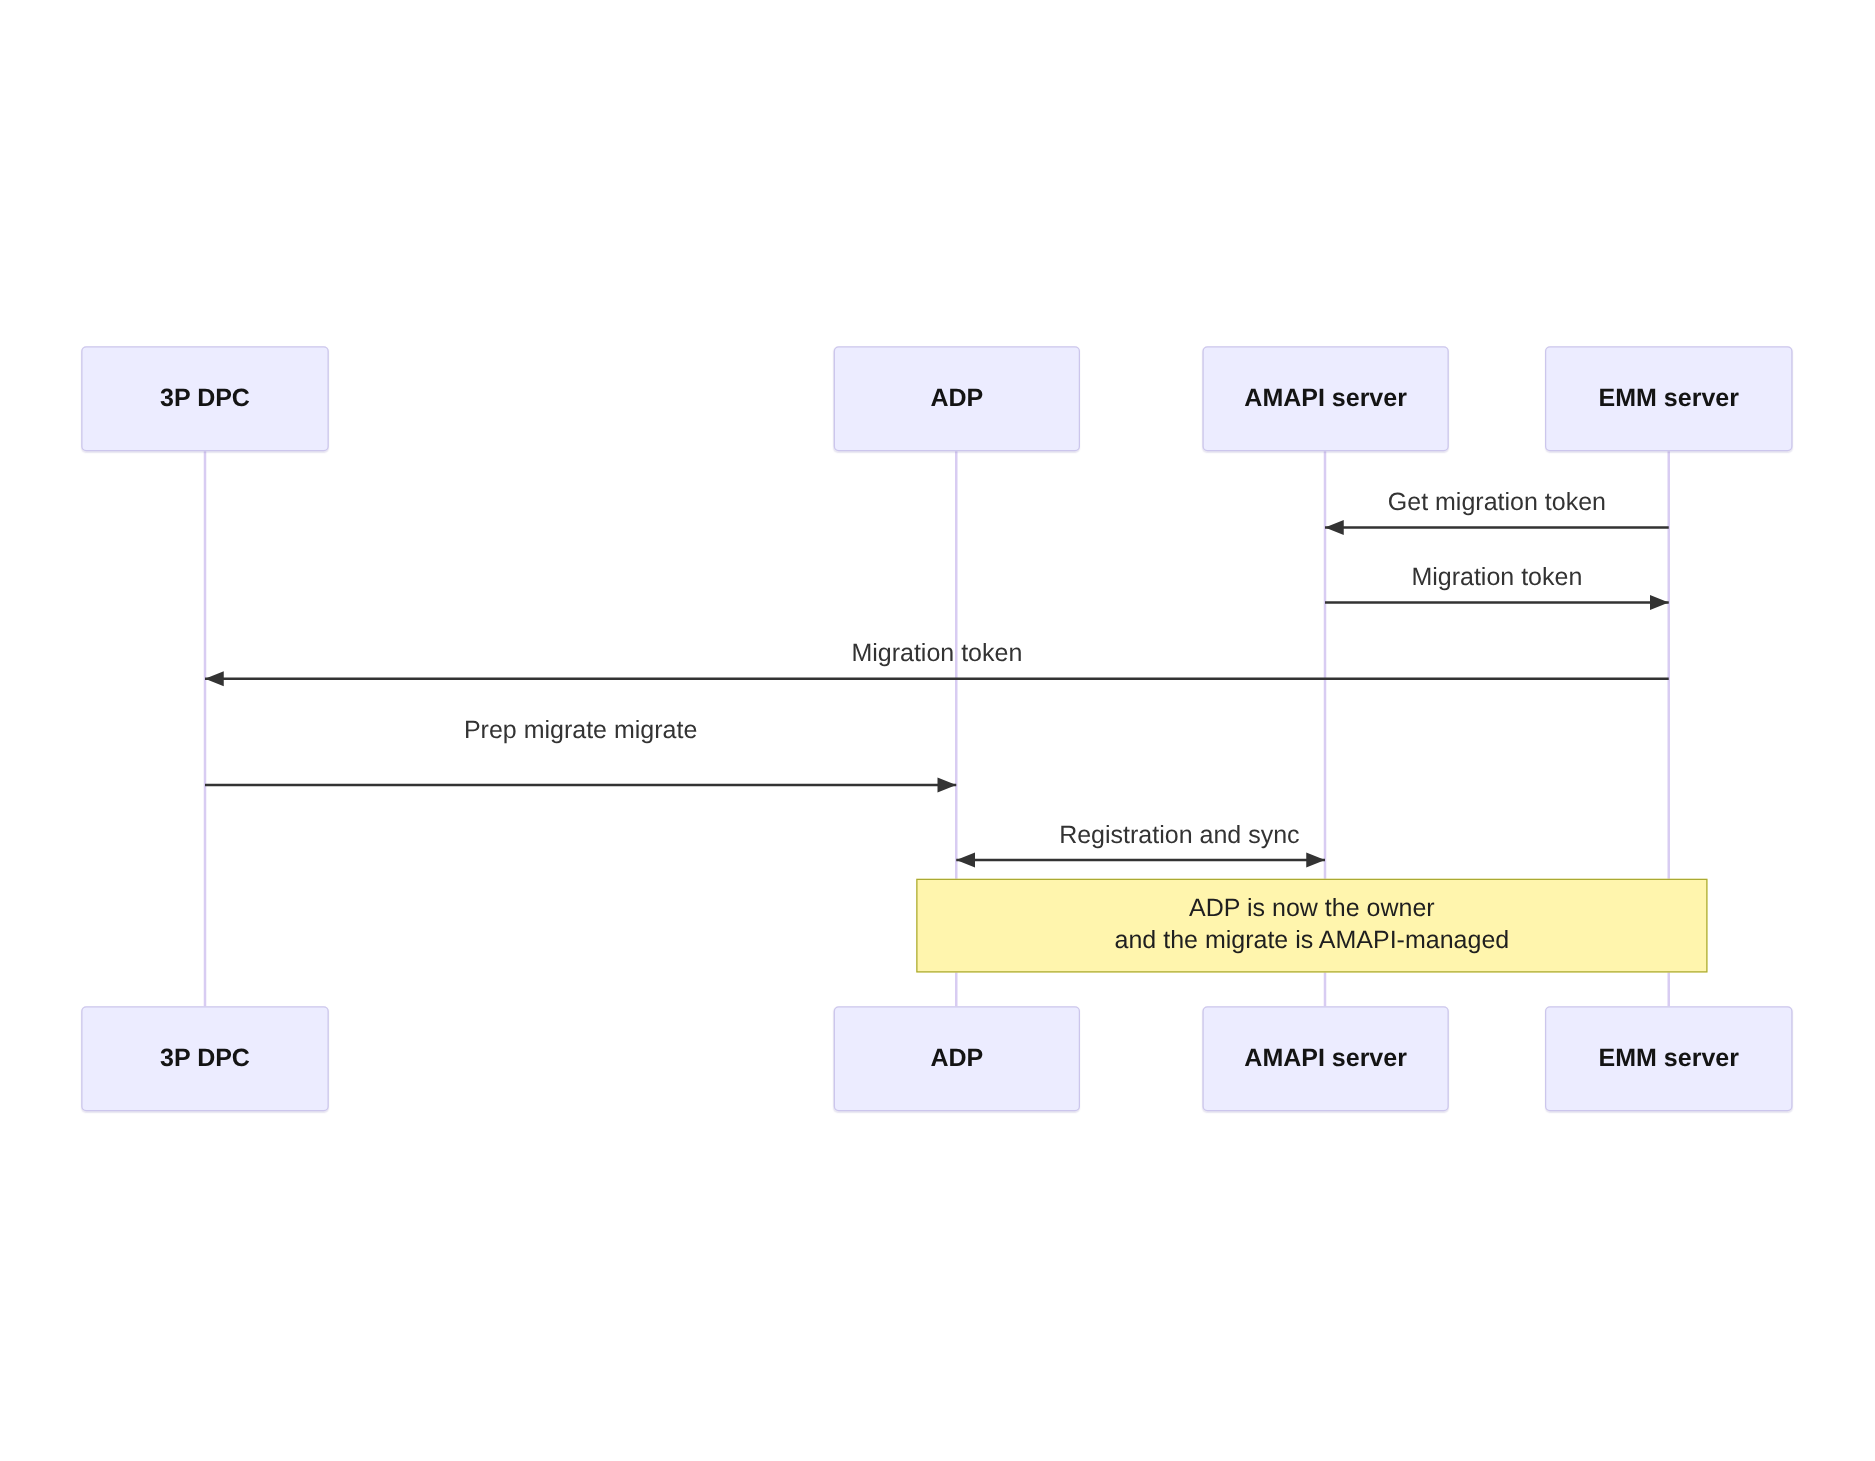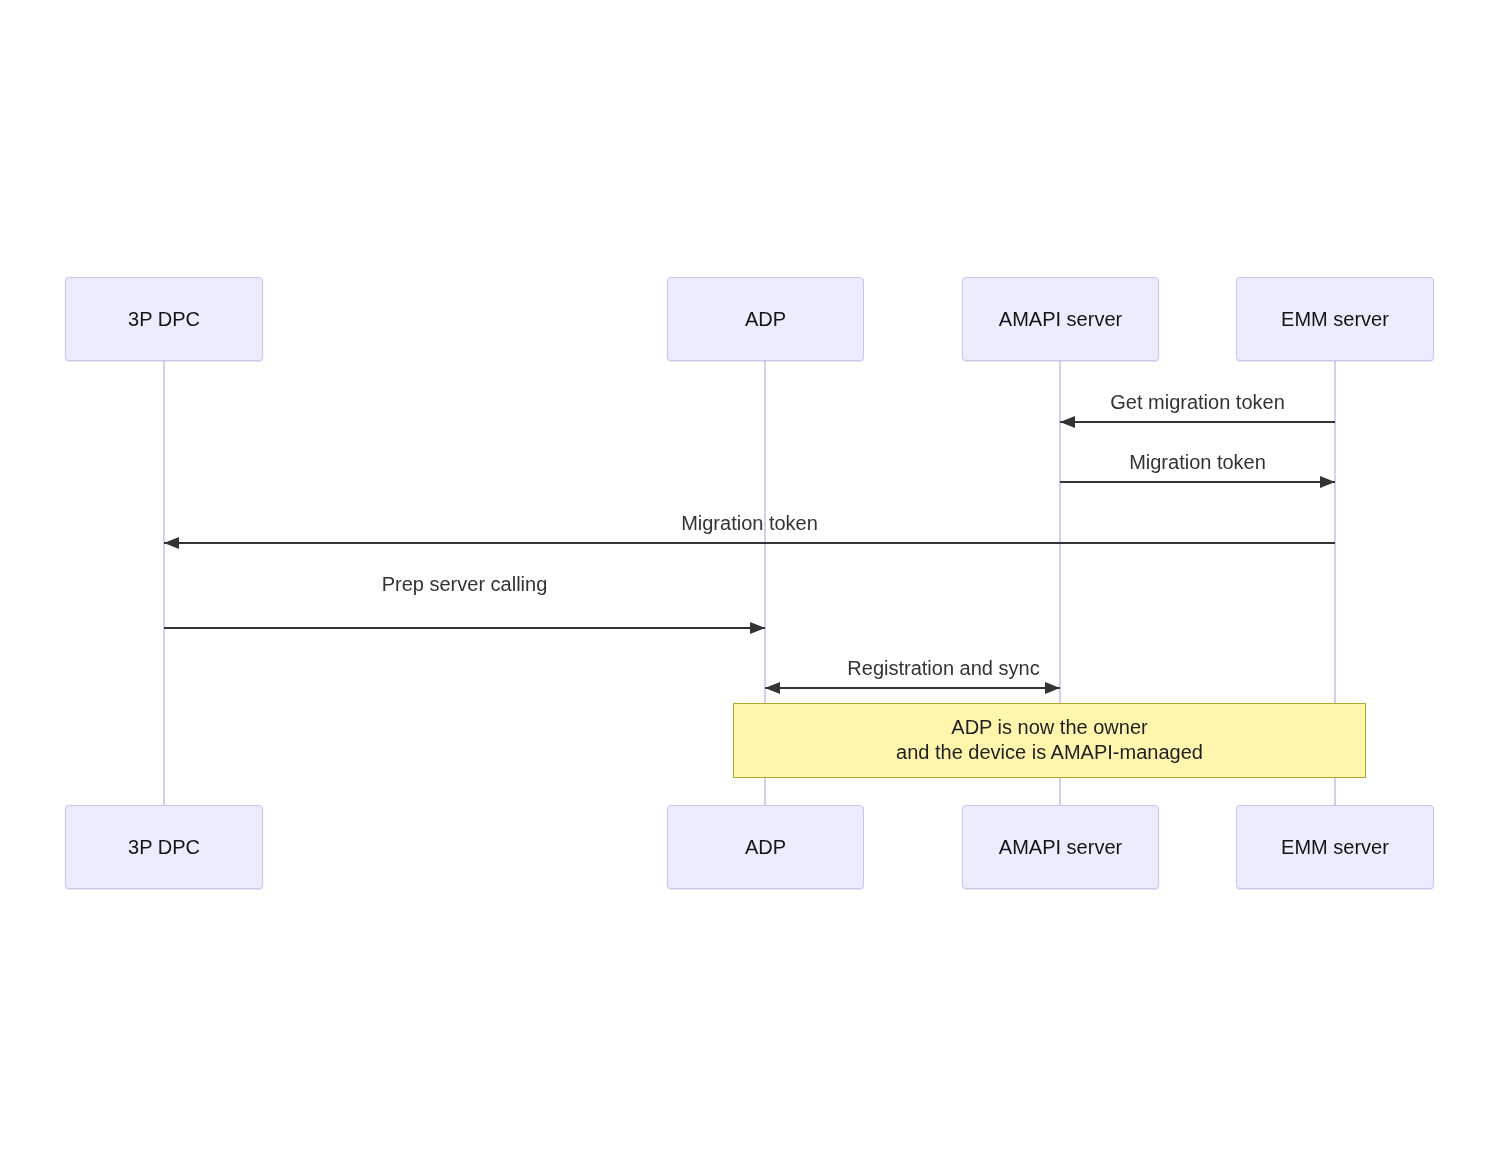--- a/index.html
+++ b/index.html
@@ -37,20 +37,21 @@
     height: 84px;
     background: var(--actor-fill);
     border: 1px solid var(--actor-border);
     border-radius: 4px;
     display: flex;
     align-items: center;
     justify-content: center;
     font-size: 20px;
     color: #141414;
     box-shadow: 0 1px 1px rgba(120,110,180,0.18);
+    font-weight: bold;
   }
 
   .msg-label {
     position: absolute;
     text-align: center;
     color: var(--message-text);
     font-size: 20px;
     line-height: 24px;
     white-space: nowrap;
   }
@@ -114,37 +115,37 @@
     <div class="head right"></div>
   </div>
 
   <div class="msg-label" style="left:164px; top:511px; width:1171px">Migration token</div>
   <div class="arrow" style="left:164px; top:537px; width:1171px">
     <div class="shaft"></div>
     <div class="head left"></div>
   </div>
 
   <div class="msg-label" style="left:164px; top:572px; width:601px">
-    <div>Prep server calling</div>
+    <div>Prep migrate migrate</div>
   </div>
   <div class="arrow" style="left:164px; top:622px; width:601px">
     <div class="shaft"></div>
     <div class="head right"></div>
   </div>
 
   <div class="msg-label" style="left:765px; top:656px; width:357px">Registration and sync</div>
   <div class="arrow" style="left:765px; top:682px; width:295px">
     <div class="shaft"></div>
     <div class="head left"></div>
     <div class="head right"></div>
   </div>
 
   <div class="note" style="left:733px; top:703px; width:633px; height:75px">
     <div>ADP is now the owner</div>
-    <div>and the device is AMAPI-managed</div>
+    <div>and the migrate is AMAPI-managed</div>
   </div>
 
   <div class="actor" style="left:65px;   top:805px; width:198px">3P DPC</div>
   <div class="actor" style="left:667px;  top:805px; width:197px">ADP</div>
   <div class="actor" style="left:962px;  top:805px; width:197px">AMAPI server</div>
   <div class="actor" style="left:1236px; top:805px; width:198px">EMM server</div>
 
 </div>
 
 </body></html>

